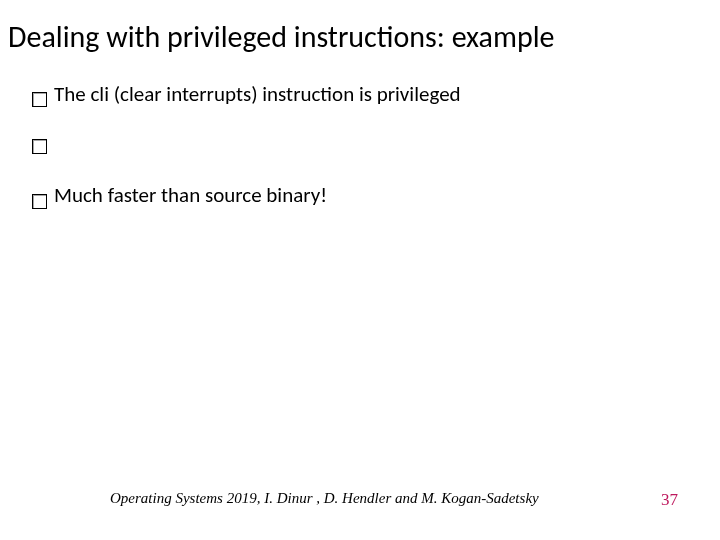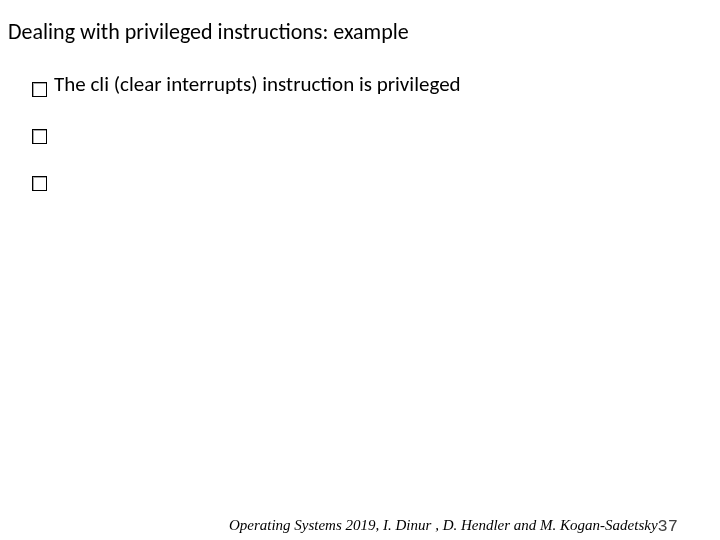--- a/index.html
+++ b/index.html
@@ -1,42 +1,43 @@
 <!DOCTYPE html>
 <html><head>
 <meta charset="utf-8">
 <style>
   * { margin: 0; padding: 0; box-sizing: border-box; }
   html, body { width: 720px; height: 540px; background: #fff; font-family: Calibri, "Segoe UI", Arial, sans-serif; color: #000; }
   .slide { position: relative; width: 720px; height: 540px; padding: 12px 8px 0 8px; }
-  .title { font-size: 22px; font-weight: 400; letter-spacing: 0px; margin-bottom: 26px; margin-top: 6px; }
+  .title { font-size: 30px; font-weight: 400; letter-spacing: 0px; margin-bottom: 26px; margin-top: 6px; }
   .bullets { padding-left: 24px; }
   .bullet { display: flex; align-items: flex-end; margin-bottom: 28px; }
   .bullet .box { width: 15px; height: 15px; border: 1.5px solid #000; margin-top: 4px; margin-right: 7px; flex: 0 0 auto; background: #fff; box-shadow: inset 1px 1px 0 rgba(0,0,0,0.35); }
   .bullet .text { font-size: 21px; line-height: 1.25; }
-  .footer { position: absolute; left: 0; right: 0; bottom: 4px; display: flex; justify-content: flex-end; padding: 0 36px 0 110px; }
+  .footer { position: absolute; left: 0; right: 0; bottom: 30px; display: flex; justify-content: space-between; padding: 0 36px 0 110px; }
   .footer-credit { font-family: "Times New Roman", Times, serif; font-style: italic; font-size: 15px; color: #000; }
-  .pagenum { font-family: Liberation Mono, monospace; font-size: 17px; color: #404040; padding-right: 6px; }
+  .pagenum { font-family: Liberation Serif, serif; font-size: 17px; color: #be185d; padding-right: 6px; }
 </style>
 </head>
 <body>
 
 <div class="slide">
   <div class="title">Dealing with privileged instructions: example</div>
 
   <div class="bullets">
     <div class="bullet">
       <span class="box"></span>
       <span class="text">The cli (clear interrupts) instruction is privileged</span>
     </div>
     <div class="bullet">
       <span class="box"></span>
     </div>
     <div class="bullet">
       <span class="box"></span>
+      <span class="text">Much faster than source binary!</span>
     </div>
   </div>
 
   <div class="footer">
     <div class="footer-credit">Operating Systems 2019, I. Dinur , D. Hendler and M. Kogan-Sadetsky</div>
     <div class="pagenum">37</div>
   </div>
 </div>
 
 </body></html>

